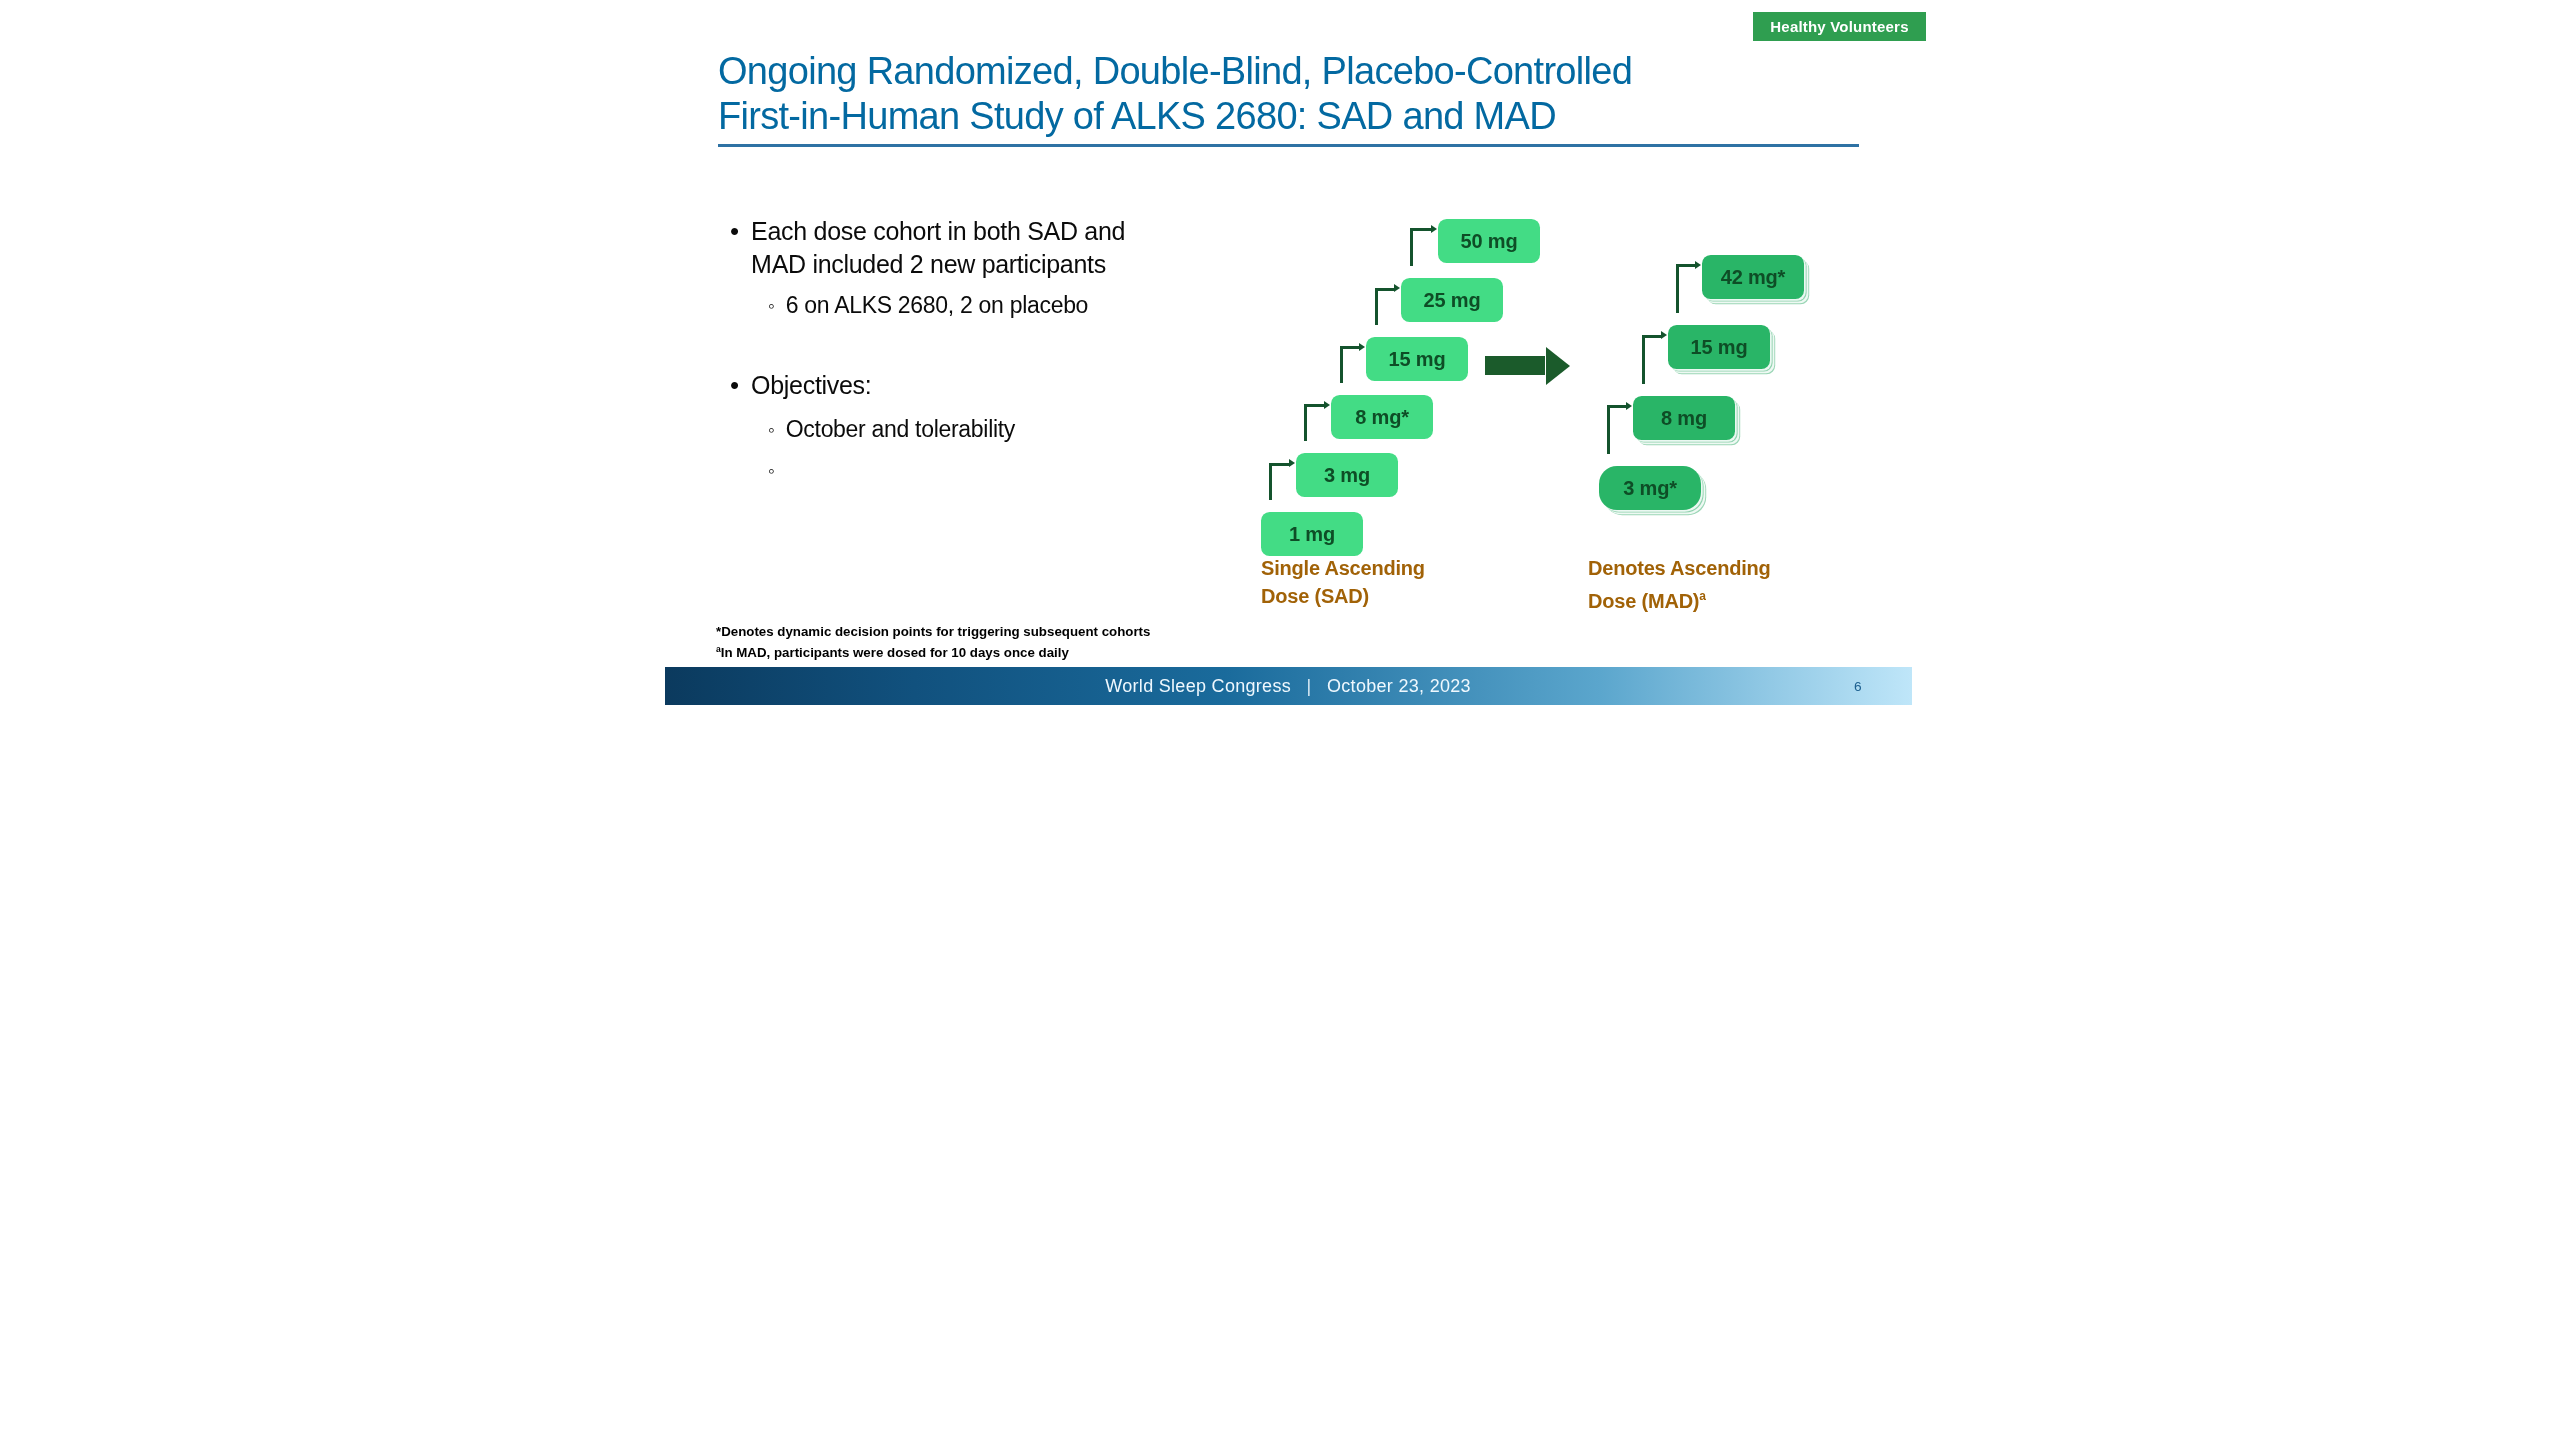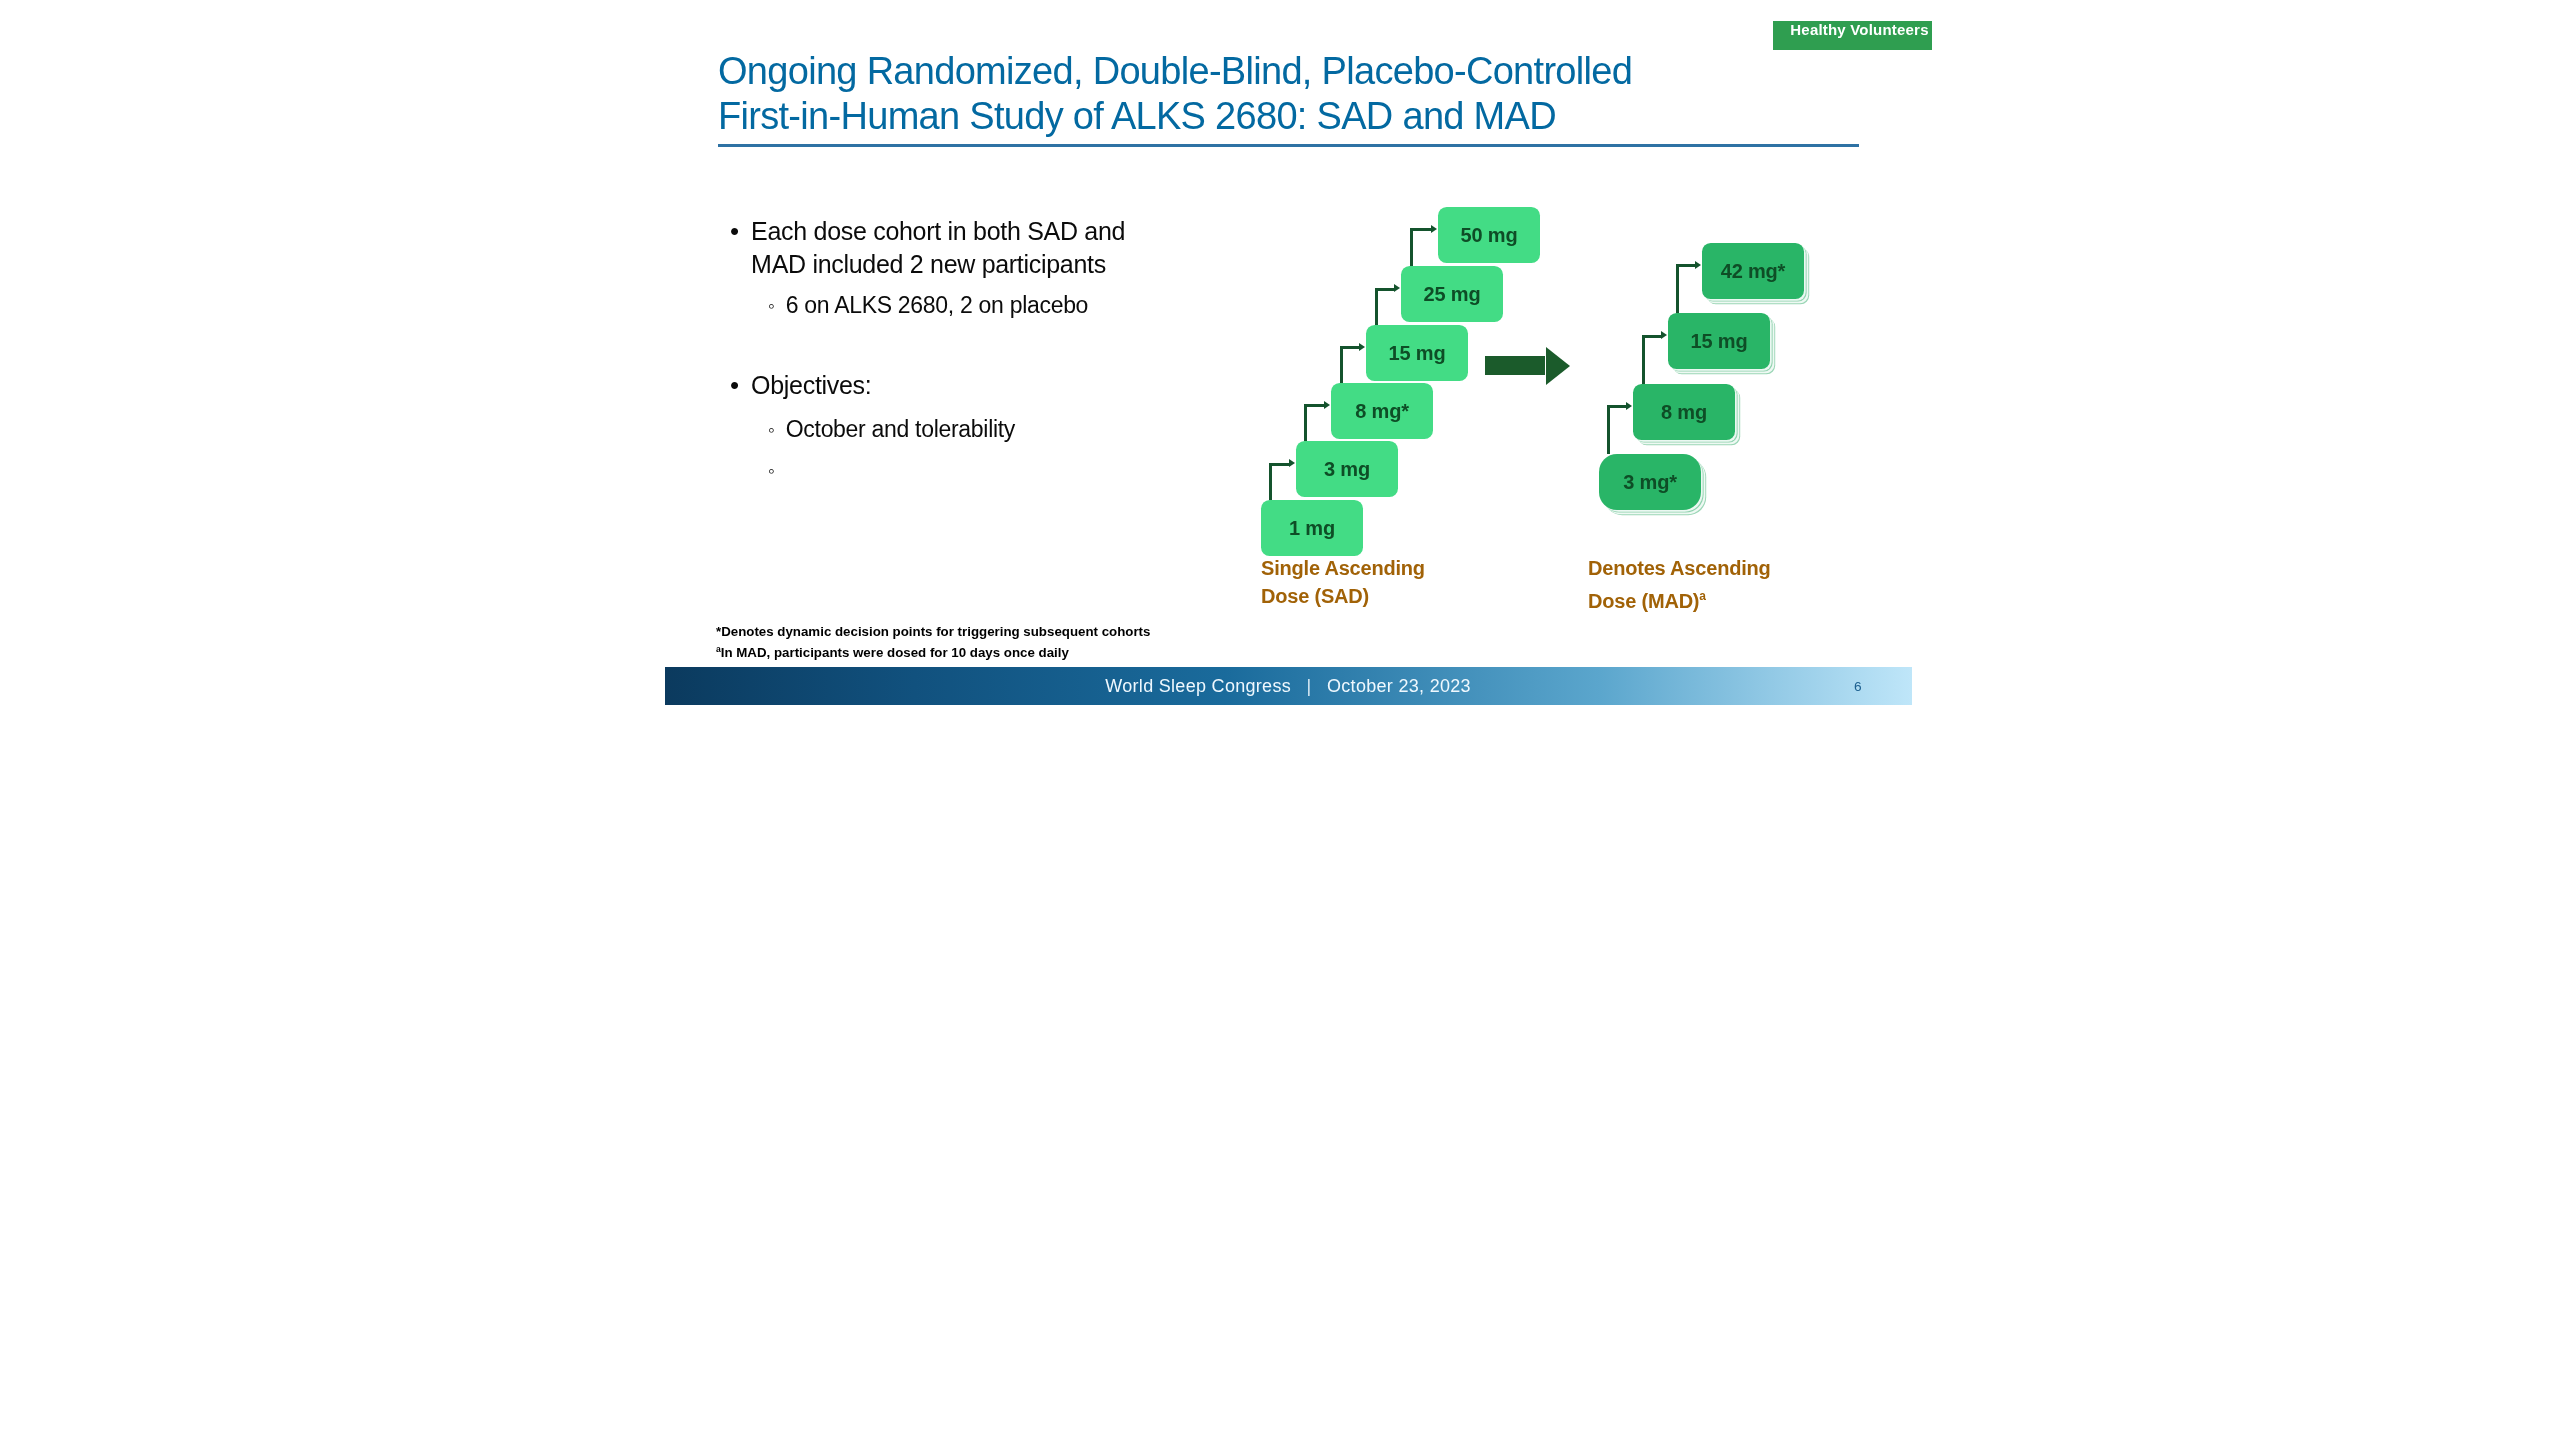--- a/index.html
+++ b/index.html
@@ -4,46 +4,46 @@
 <style>
   html,body{margin:0;padding:0;background:#ffffff;}
   .slide{
     position:relative;width:1288px;height:725px;background:#ffffff;overflow:hidden;
     font-family:"Liberation Sans", sans-serif;margin:0 auto;
   }
   .preline{white-space:pre-line;}
 
   
   .badge{
-    position:absolute;left:1109px;top:21px;width:173px;height:29px;
+    position:absolute;left:1109px;top:12px;width:173px;height:29px;
     background:#2F9E50;color:#ffffff;font-weight:bold;font-size:15px;
-    display:flex;justify-content:center;letter-spacing:0.2px;margin-left:20px;
+    display:flex;align-items:center;justify-content:center;letter-spacing:0.2px;
   }
 
   
   .title{
     position:absolute;left:74px;top:49px;width:1155px;
     color:#0369a1;font-size:38px;line-height:45px;font-weight:400;letter-spacing:-0.7px;
   }
   .title-rule{position:absolute;left:74px;top:144px;width:1141px;height:2.6px;background:#2E72A4;}
 
   
   .bullets{position:absolute;left:86px;top:215px;width:494px;color:#0b0b0b;}
   .b-row{display:flex;align-items:flex-start;}
   .b-marker{font-size:26px;line-height:33px;margin-right:12px;}
   .b-text{font-size:25px;line-height:33px;letter-spacing:-0.3px;}
   .sub-row{margin-left:38px;display:flex;align-items:flex-start;}
   .sub-marker{font-size:19px;line-height:31px;margin-right:11px;}
   .sub-text{font-size:23px;line-height:31px;letter-spacing:-0.3px;}
 
   
   .dosebox{
-    position:absolute;width:102px;height:56px;border-radius:8.6px;
+    position:absolute;width:102px;height:44px;border-radius:8.6px;
     display:flex;align-items:center;justify-content:center;
-    font-weight:bold;font-size:20px;color:#0E4D26;letter-spacing:-0.2px;
+    font-weight:bold;font-size:20px;color:#0E4D26;letter-spacing:-0.2px;margin-top:12px;
   }
   .sadbox{background:#43DC85;}
   .madbox{
     background:#29B567;
     box-shadow:1.7px 1.7px 0 0 #eaf8f1,2.6px 2.6px 0 0 #8fd1ae,4.3px 4.3px 0 0 #eef9f3,5.2px 5.2px 0 0 #9bd6b6;
   }
 
   
   .vline{position:absolute;width:2.6px;background:#14532D;}
   .hline{position:absolute;height:2.6px;background:#14532D;}

